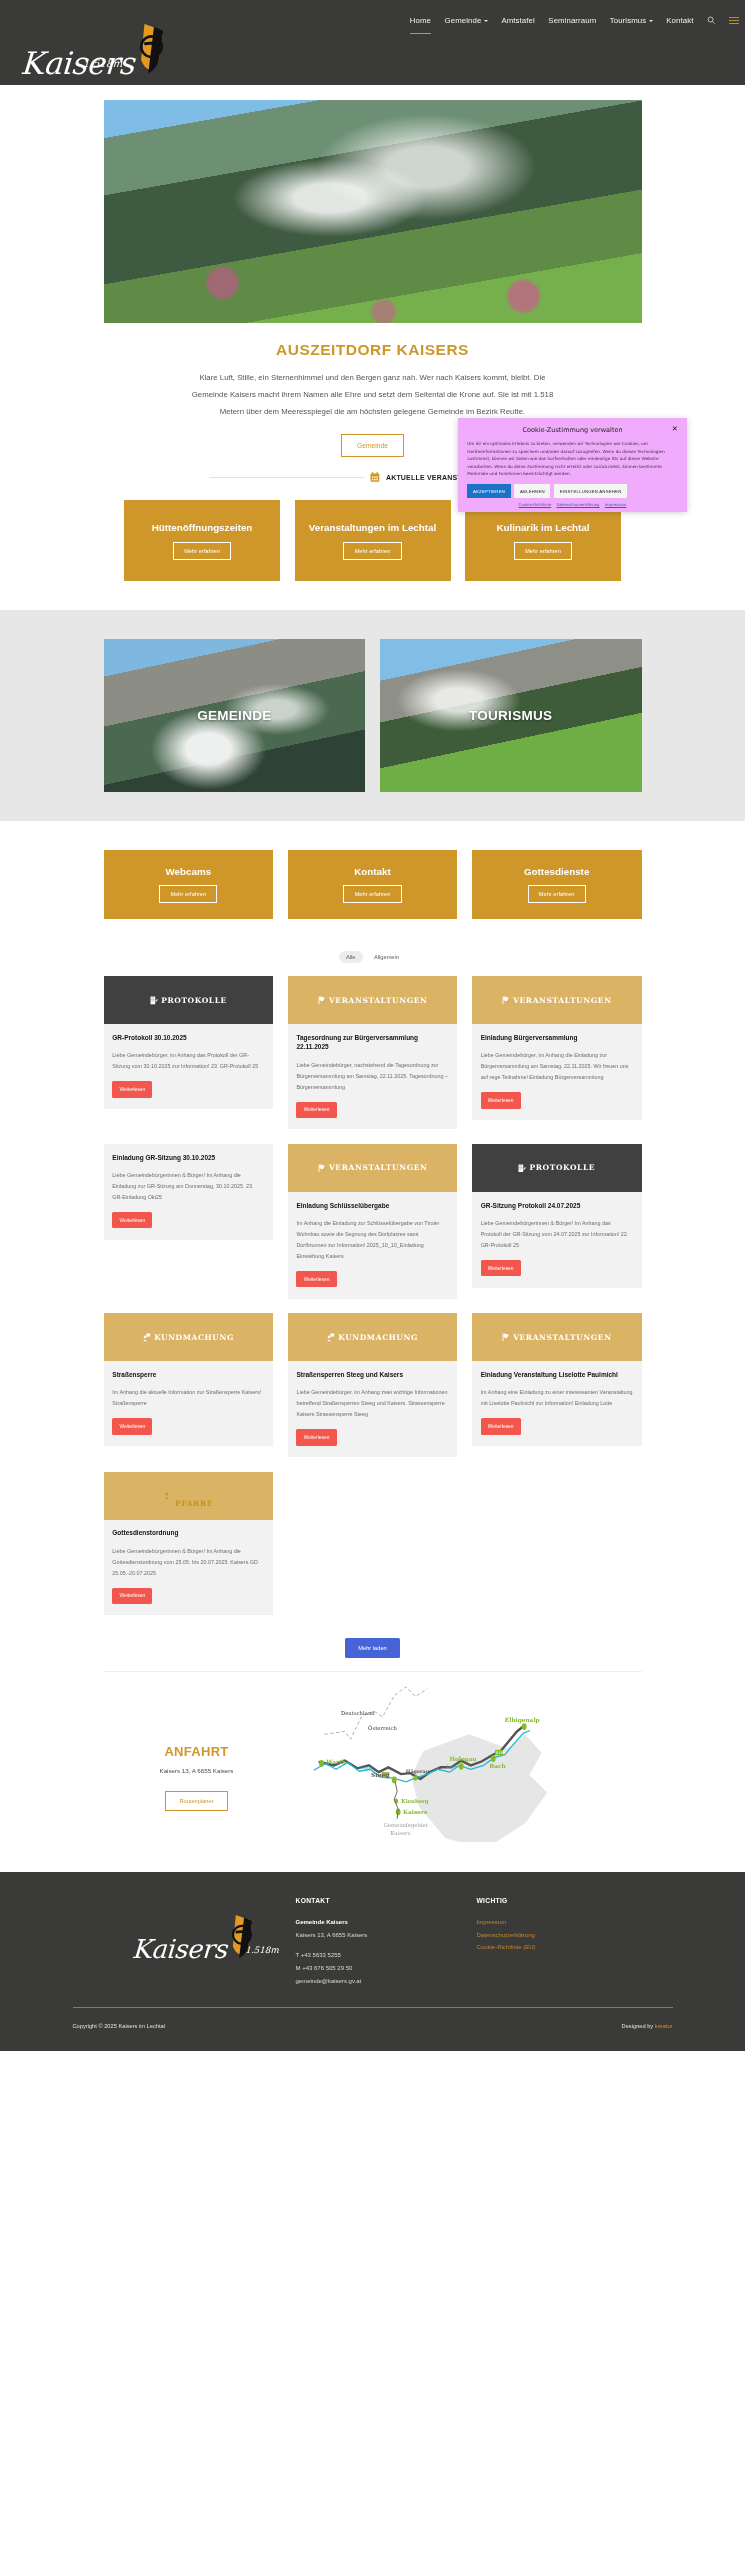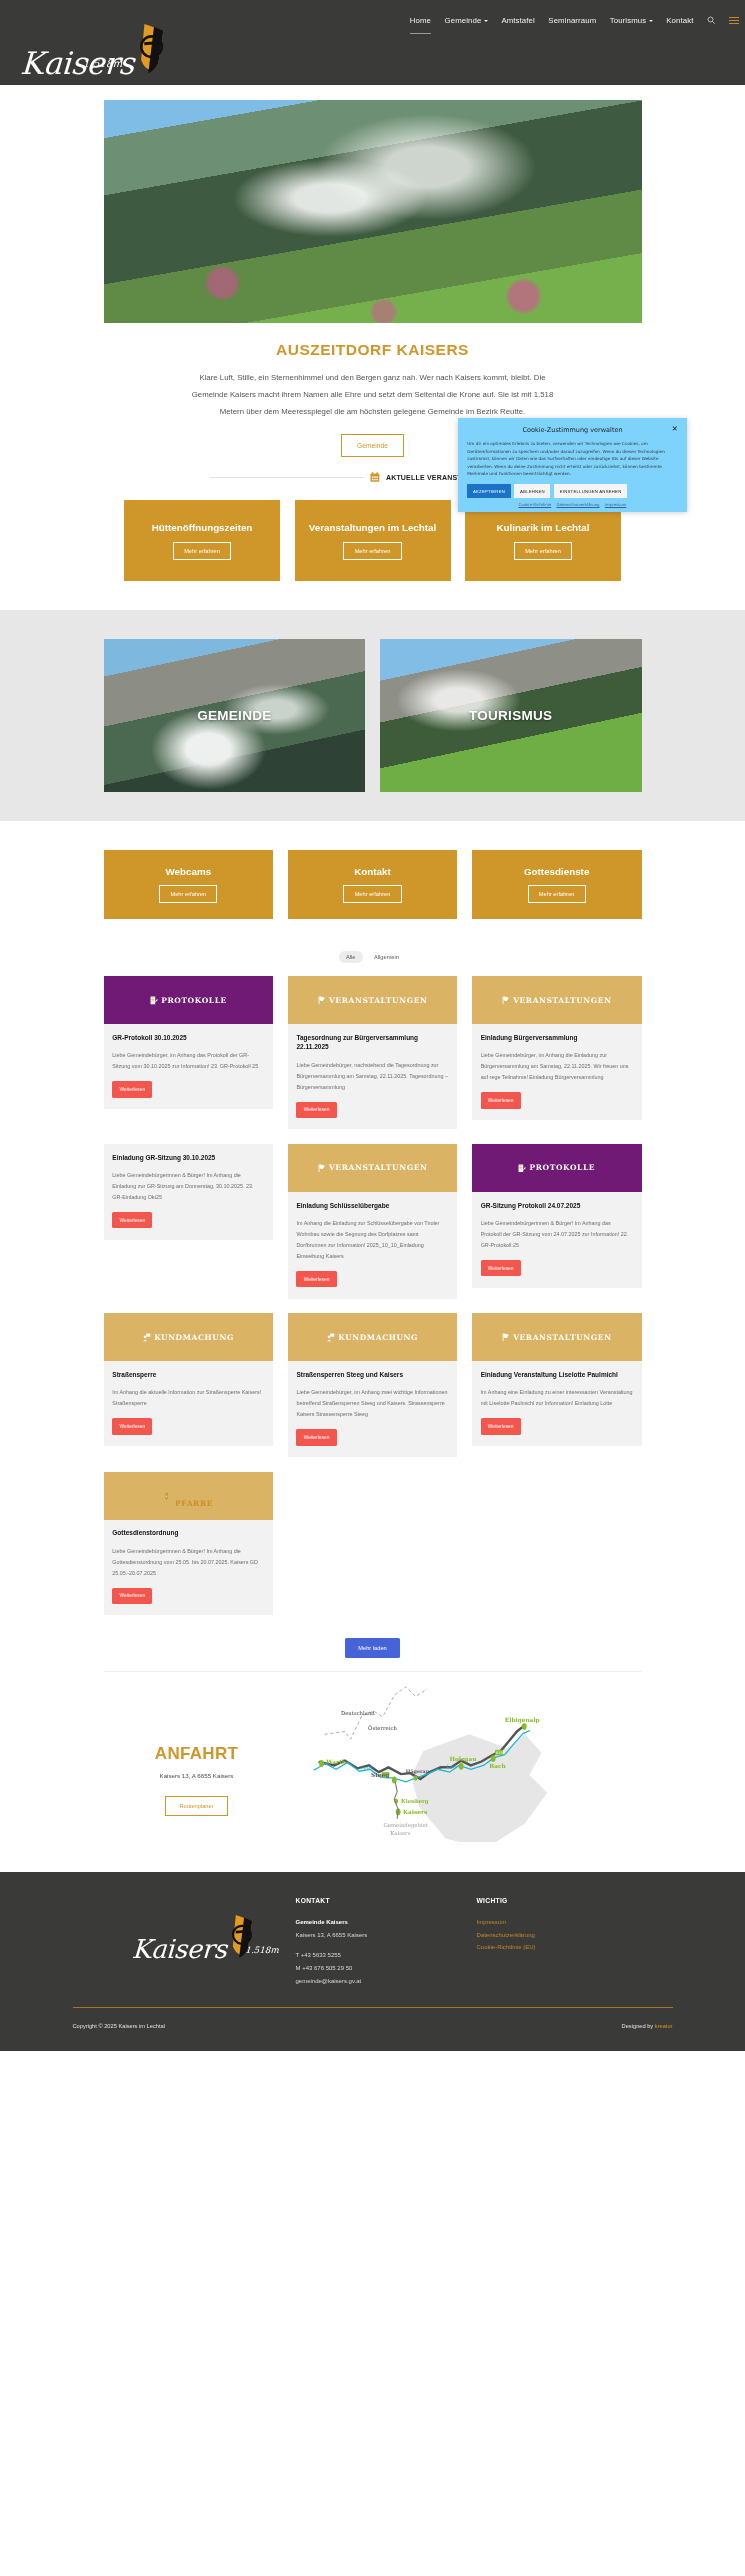--- a/index.html
+++ b/index.html
@@ -129,21 +129,21 @@
     padding: 6.7px 15.5px;
     text-decoration:none;
     cursor: pointer;
   }
 
   
   .cookie-banner {
     position: absolute;
     left: 458px; top: 418px;
     width: 229px;
-    background: #7dd3fc;
+    background: #f0abfc;
     box-shadow: 0 0.5px 6.2px rgba(0,0,0,.22);
     padding: 7.2px 9.3px 5.2px;
     z-index: 80;
     font-family: "DejaVu Sans", sans-serif;
   }
   .cookie-head {
     text-align:center;
     font-size: 6.5px;
     color: #1f1f1f;
     position: relative;
@@ -246,21 +246,21 @@
   
   .news-grid {
     width: 538px; margin: 0 auto;
     display: grid; grid-template-columns: repeat(3, 1fr); gap: 14.5px;
     align-items: start;
   }
   .news-card { background:#f2f2f2; }
   .news-banner {
     height: 48px; display:flex; align-items:center; justify-content:center; gap:3.6px;
   }
-  .bn-dark   { background:#701a75; }
+  .bn-dark   { background:#404040; }
   .bn-light  { background:#dbb365; }
   .news-banner .bn-label {
     color:#fff; font-family:"DejaVu Serif", serif; font-weight:700;
     font-size: 7.5px; letter-spacing: 0.6px;
   }
   .news-banner.bn-pfarre .bn-label { color:#c8931f;margin-top:16px; }
   .bn-ico { width: 7.8px; height: 8.8px; flex:none; }
   .news-body { padding: 8.8px 8.8px 11.4px; }
   .news-body h4 {
     font-size: 6.5px; font-weight: 700; color:#121212; line-height:1.45;
@@ -283,21 +283,21 @@
 
   
   .anfahrt {
     width: 538px; margin: 13.5px auto 0;
     display:grid; grid-template-columns: 186px 1fr; gap: 10.3px;
     padding-top: 9.3px;
     border-top: 0.5px solid #efefef;
     align-items: start;
   }
   .anfahrt-left { padding-top: 62px; text-align:center; }
-  .anfahrt-left h2 { color:#cf972a; font-size: 17px; font-weight:700; letter-spacing:0.3px; }
+  .anfahrt-left h2 { color:#cf972a; font-size: 13px; font-weight:700; letter-spacing:0.3px; }
   .anfahrt-left .addr { font-size: 6.2px; color:#4a4a4a; margin-top: 8.3px; }
   .anfahrt-left .btn-outline { margin-top: 16.6px; padding: 6.2px 13.5px; font-size:5.7px; }
   .map-box { height: 160px; position: relative; }
 
   
   footer { background: #3a3a38; margin-top: 30px; padding: 25px 0 0; }
   .foot-grid {
     width: 600px; margin: 0 auto;
     display:grid; grid-template-columns: 223px 181px 1fr;
     padding-bottom: 16.6px;

